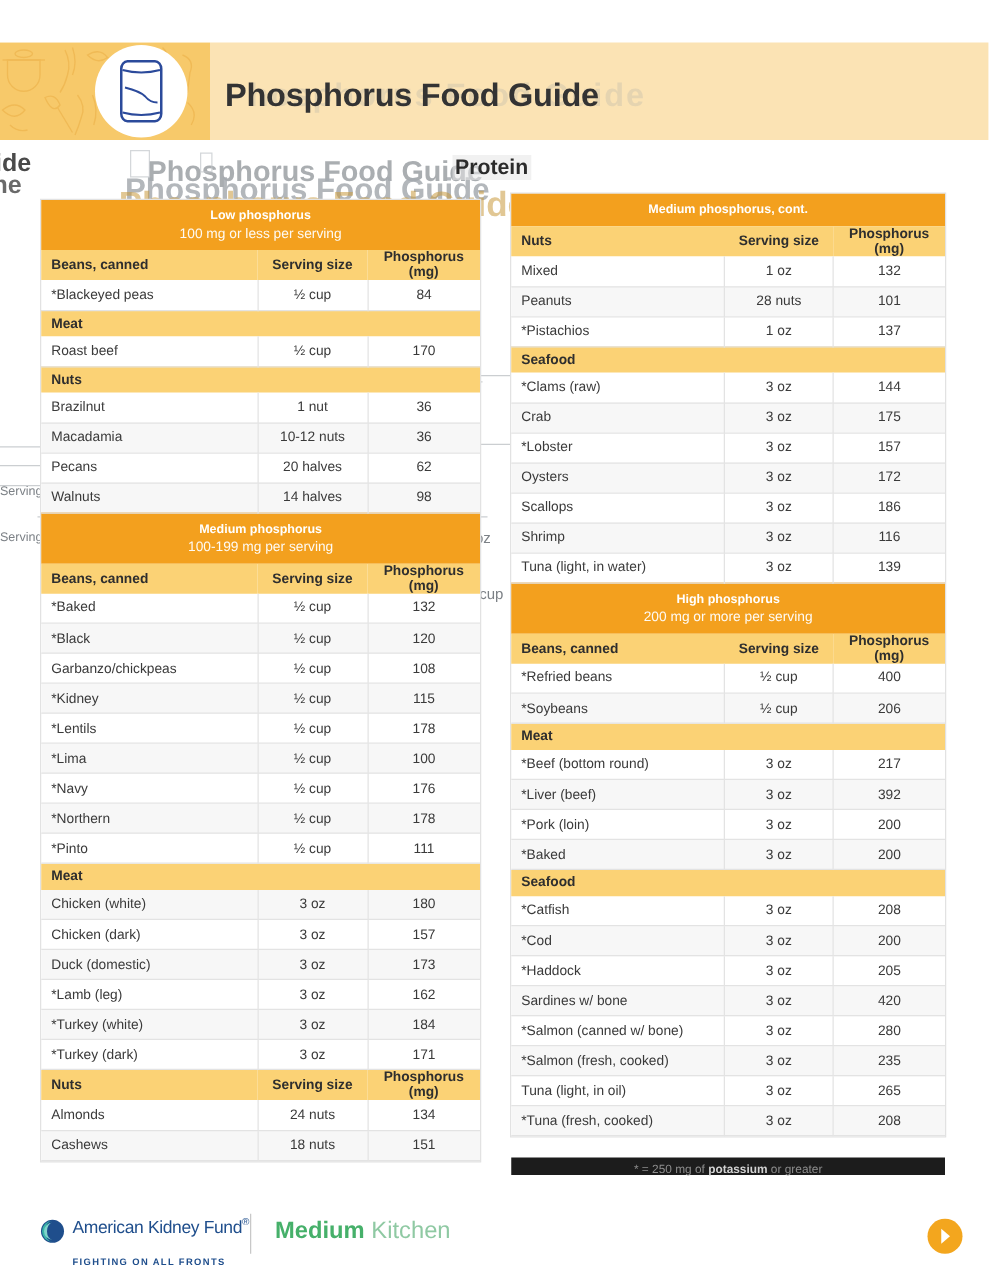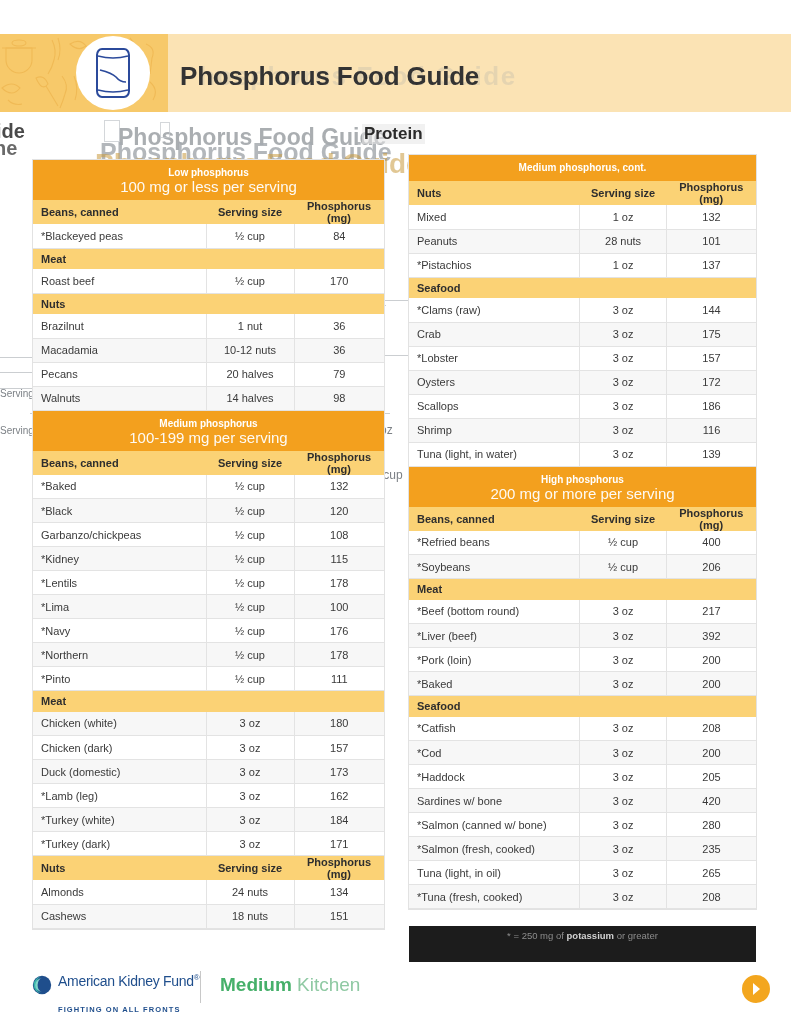--- a/index.html
+++ b/index.html
@@ -111,21 +111,21 @@
   }
   .tbl td { padding: 0; }
   .band-head {
     background: #f3a01e;
     color: #ffffff;
     text-align: center;
     font-weight: bold;
     padding: 5px 0 6px 0 !important;
   }
   .band-head .bh-main { font-size: 10px; display: block; line-height: 15px; }
-  .band-head .bh-sub  { font-size: 15px; display: block; font-weight: normal; line-height: 14px; opacity: .95; }
+  .band-head .bh-sub  { font-size: 11px; display: block; font-weight: normal; line-height: 14px; opacity: .95; }
   .colhead {
     background: #fbd275;
     color: #2e2e2e;
     font-weight: bold;
     font-size: 11px;
     height: 21px;
   }
   .colhead .c1 { padding-left: 8px; text-align: left; }
   .colhead .c2, .colhead .c3 { text-align: center; }
   .cathead {
@@ -150,21 +150,21 @@
 
   .tbl-left  { left: 33px;  top: 160px; width: 351px; }
   .tbl-right { left: 409px; top: 155px; width: 347px; }
 
   .w1 { width: 173px; }
   .w2 { width: 88px; }
   .w3 { width: 90px; }
 
   .footnote {
     position: absolute; left: 409px; top: 926px;
-    width: 347px; height: 36px;
+    width: 347px; height: 14px;
     background: #1c1c1c;
     color: #8d8d8d;
     font-size: 9.5px;
     text-align: center;
     line-height: 20px;
   }
   .footnote b { color: #d2d2d2; }
 
   
   .footer-logos { position: absolute; left: 32px; top: 969px; height: 38px; }
@@ -329,21 +329,21 @@
           <td class="c3">36</td>
         </tr>
         <tr class="r alt">
           <td class="c1">Macadamia</td>
           <td class="c2">10-12 nuts</td>
           <td class="c3">36</td>
         </tr>
         <tr class="r">
           <td class="c1">Pecans</td>
           <td class="c2">20 halves</td>
-          <td class="c3">79</td>
+          <td class="c3">62</td>
         </tr>
         <tr class="r alt">
           <td class="c1">Walnuts</td>
           <td class="c2">14 halves</td>
           <td class="c3">98</td>
         </tr>
         <tr>
           <td colspan="3" class="band-head">
             <span class="bh-main">Medium phosphorus</span>
             <span class="bh-sub">100-199 mg per serving</span>

